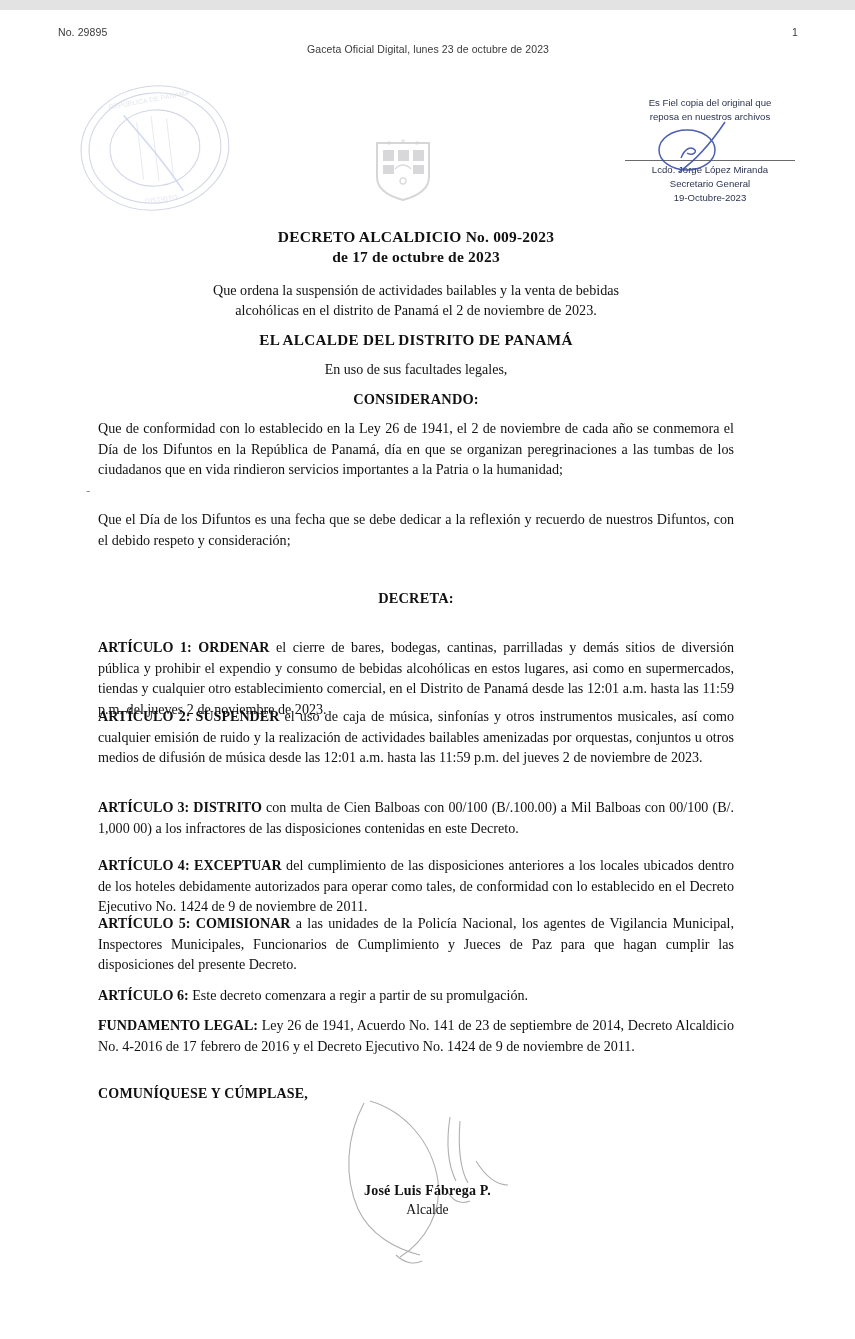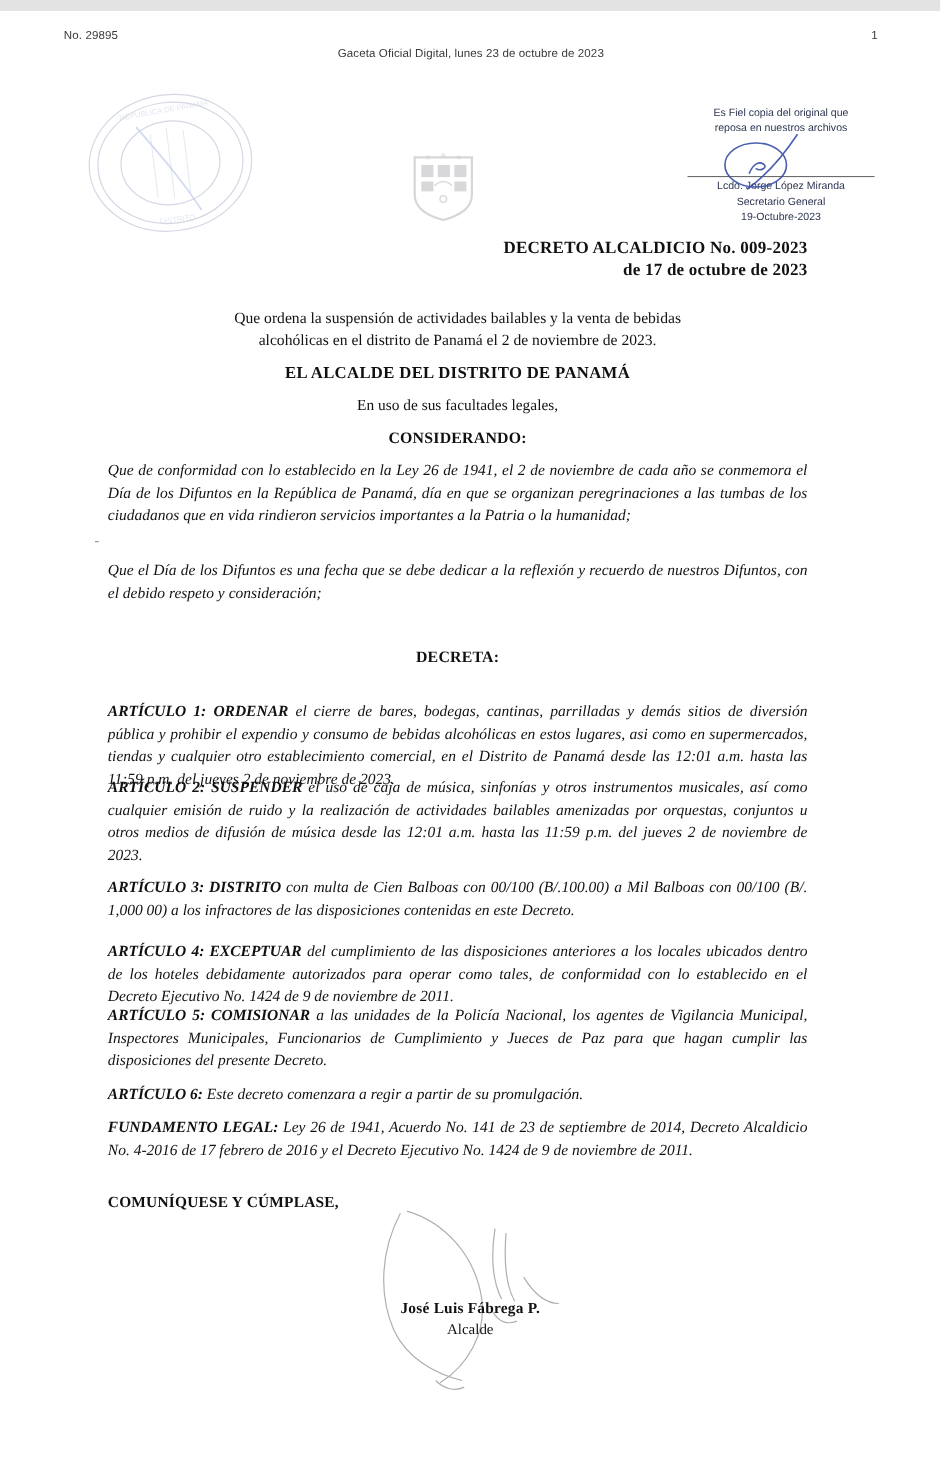--- a/index.html
+++ b/index.html
@@ -144,21 +144,20 @@
   }
   .heading-md {
     font-size: 14.4px;
     font-weight: bold;
     letter-spacing: .2px;
   }
   .para {
     font-size: 14.1px;
     line-height: 1.47;
     text-align: justify;
-    font-style: italic;
   }
   .margin-tick {
     position: absolute;
     left: 86px;
     font-size: 13px;
     color: #888;
   }
 
   
   .sign-block {
@@ -254,21 +253,21 @@
       </svg>
     </div>
     <div class="cert-rule"></div>
     <div class="cert-name">Lcdo. Jorge López Miranda</div>
     <div class="cert-role">Secretario General</div>
     <div class="cert-date">19-Octubre-2023</div>
   </div>
 
   <div class="content">
 
-    <div class="block t-center decree-title" style="top:216px;text-align:right;">
+    <div class="block t-center decree-title" style="top:227px;">
       <div>DECRETO ALCALDICIO No. 009-2023</div>
       <div>de 17 de octubre de 2023</div>
     </div>
 
     <div class="block t-center decree-subject" style="top:281px;">
       <div>Que ordena la suspensión de actividades bailables y la venta de bebidas</div>
       <div>alcohólicas en el distrito de Panamá el 2 de noviembre de 2023.</div>
     </div>
 
     <div class="block t-center heading-lg" style="top:331px;">EL ALCALDE DEL DISTRITO DE PANAMÁ</div>

